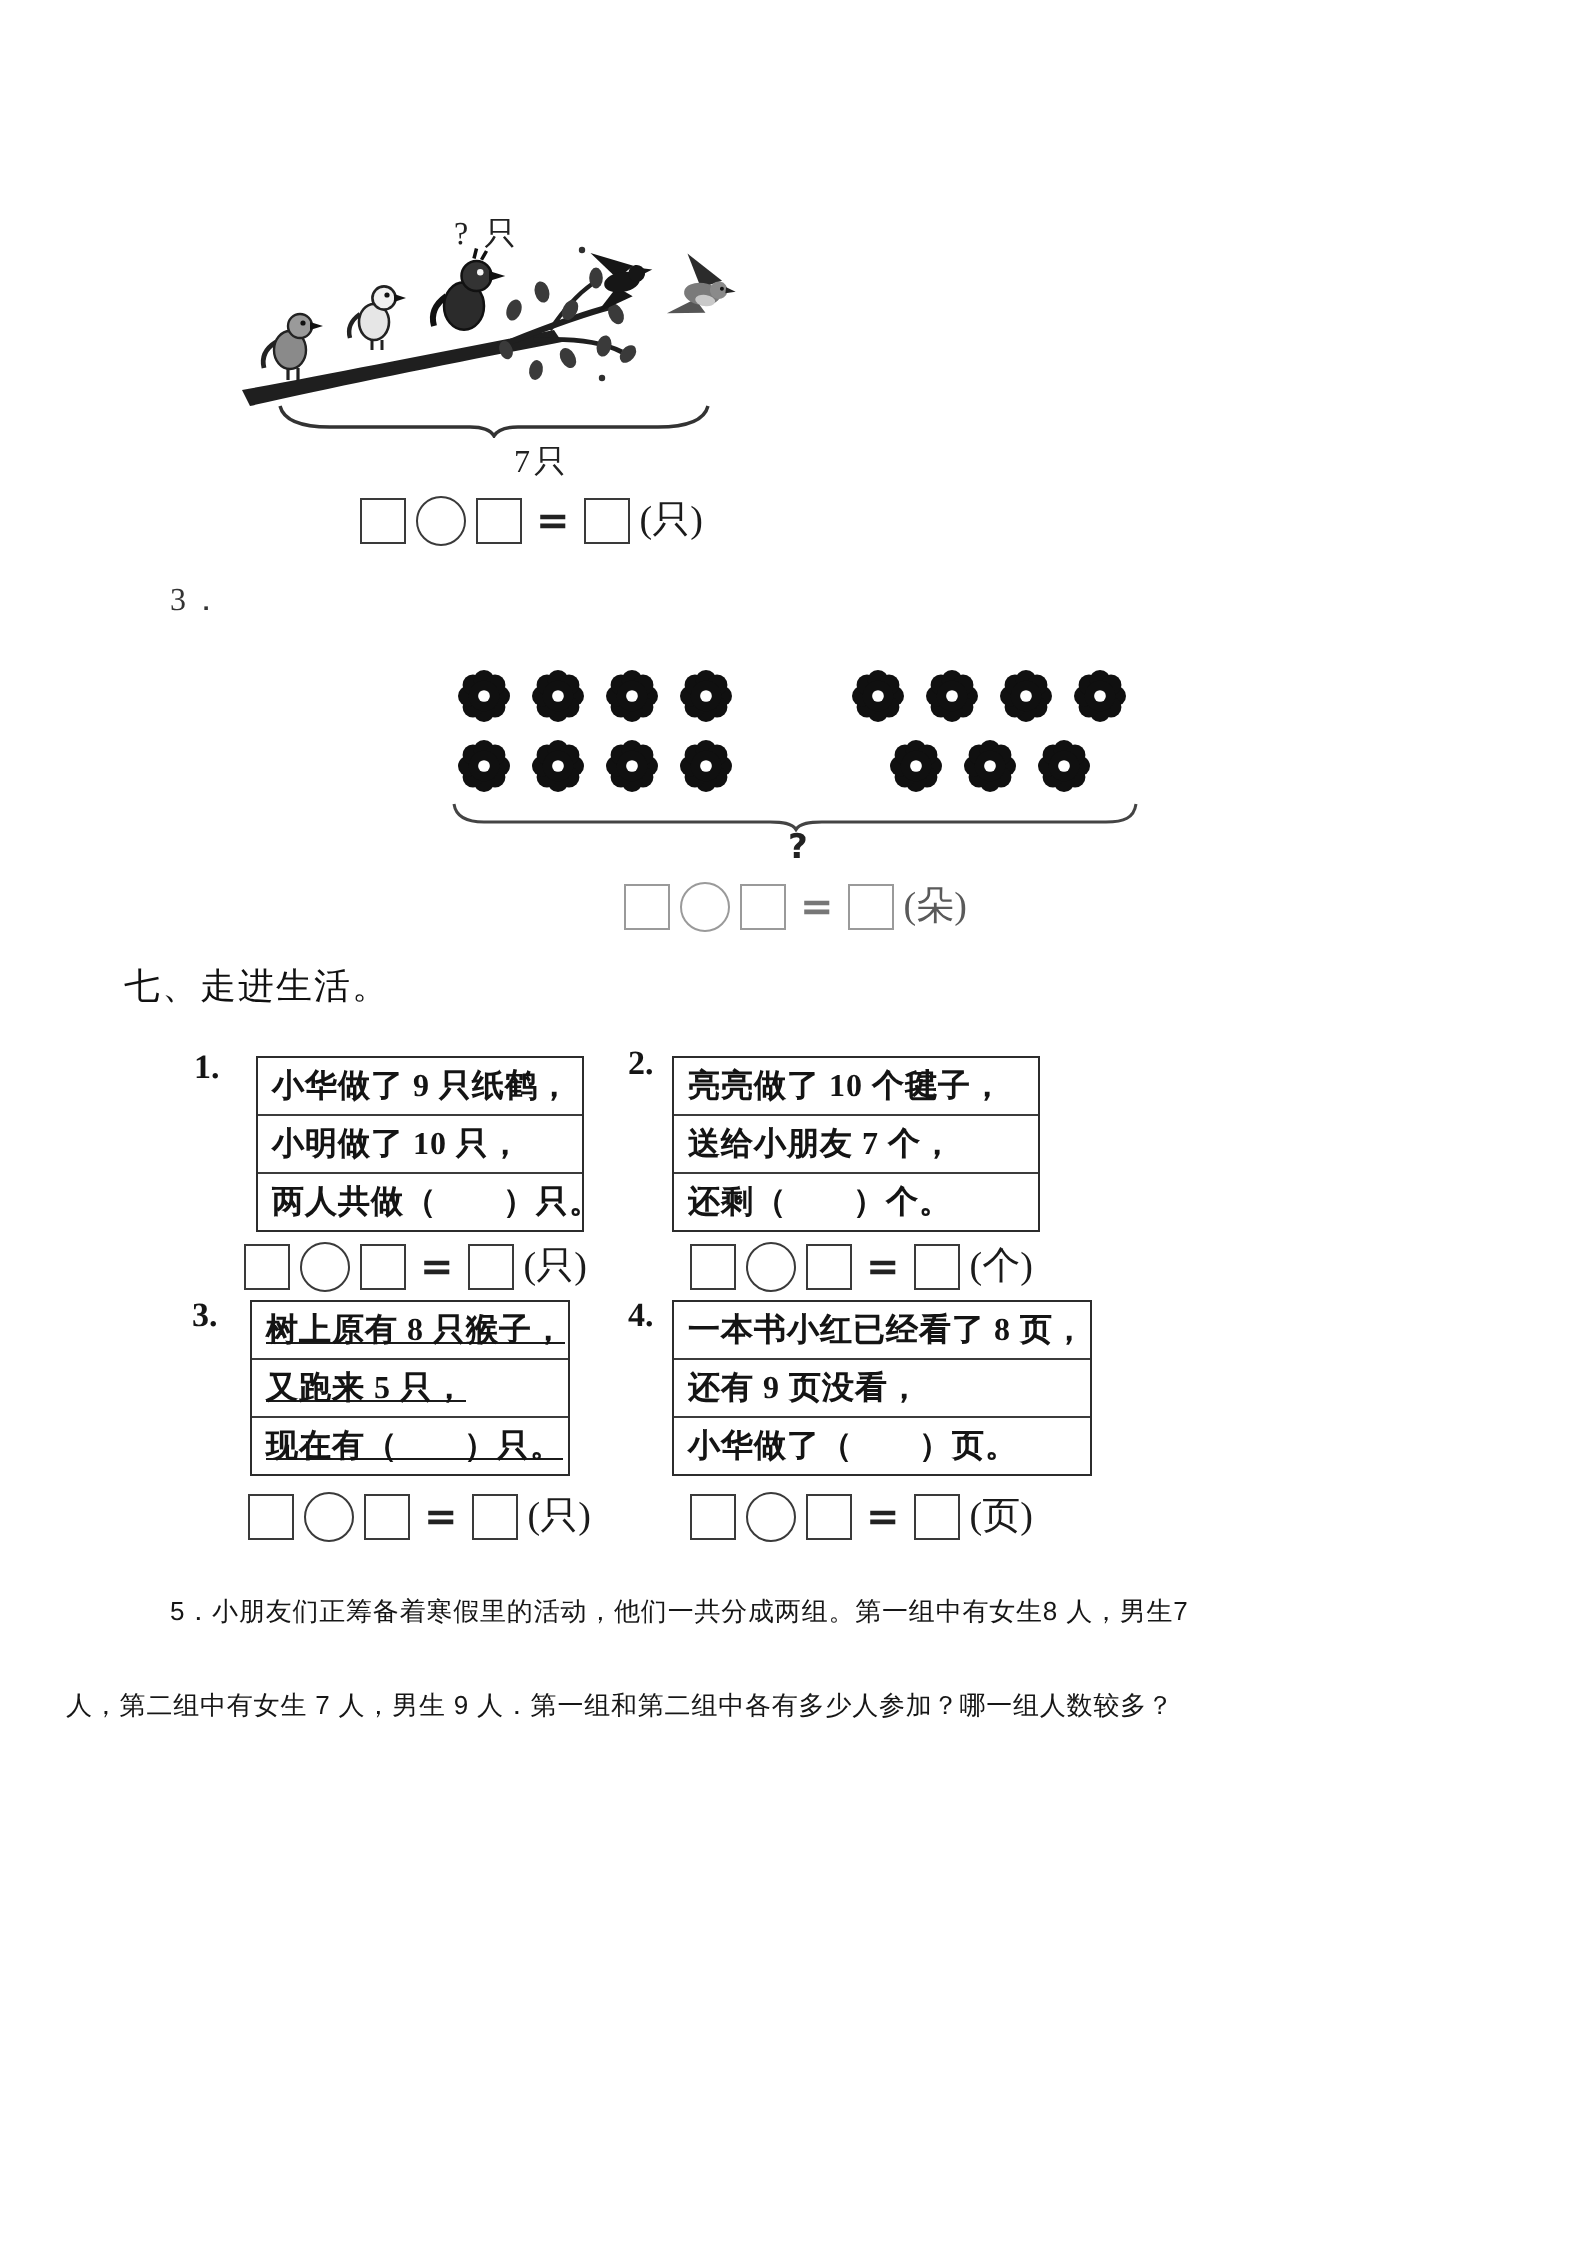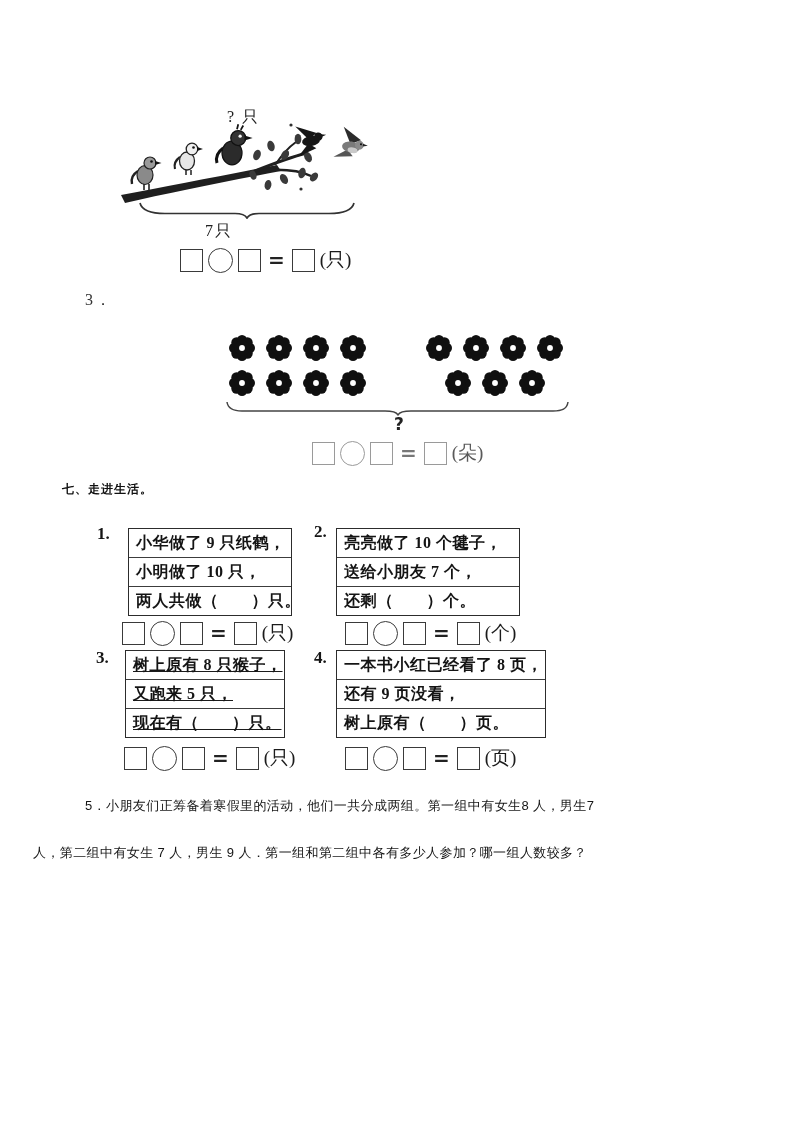--- a/index.html
+++ b/index.html
@@ -4,21 +4,21 @@
 <style>
   html,body { margin:0; padding:0; background:#ffffff; }
   body { font-family: "Liberation Serif", serif; color:#1b1b1b; }
   #sheet { position:relative; width:793px; height:1122px; background:#ffffff; overflow:hidden; }
   .abs { position:absolute; }
 
   
   .small-label { font-size:16px; letter-spacing:2px; color:#222; }
   .num-label   { font-size:17px; font-weight:bold; color:#151515; }
   .plain-num   { font-size:16px; color:#333; letter-spacing:2px; }
-  .heading     { font-size:12px; font-weight:bold; color:#111; letter-spacing:1px; }
+  .heading     { font-size:18px; font-weight:normal; color:#111; letter-spacing:1px; }
 
   
   .eq { display:flex; align-items:center; gap:5px; }
   .eq .sq { width:21px; height:21px; border:1.8px solid #3a3a3a; background:#fff; }
   .eq .ci { width:23px; height:23px; border:1.8px solid #3a3a3a; border-radius:50%; background:#fff; }
   .eq .es { font-size:20px; font-weight:bold; color:#222; margin:0 2px; font-family:"DejaVu Sans", sans-serif; }
   .eq .un { font-size:19px; color:#1b1b1b; white-space:nowrap; }
   .eq.faint .sq { border-color:#9a9a9a; }
   .eq.faint .ci { border-color:#9a9a9a; }
   .eq.faint .es { color:#777; }
@@ -114,21 +114,21 @@
       <circle cx="9.5" cy="-4" r="1" fill="#111"></circle>
     </g>
     <circle cx="186" cy="10" r="1.6" fill="#2f2f2f"></circle>
     <circle cx="196" cy="74" r="1.6" fill="#2f2f2f"></circle>
   </svg>
 
   <svg class="abs" style="left:138px; top:202px;" width="218" height="17" viewBox="0 0 218 17">
     <path d="M2,1 C4,9 14,11.5 27,11.5 L97,11.5 C103,11.5 107,12.5 109,16 C111,12.5 115,11.5 121,11.5 L191,11.5 C204,11.5 214,9 216,1" stroke="#333" stroke-width="1.7" fill="none"></path>
   </svg>
 
-  <div class="abs small-label" style="left:205px; top:221px; width:80px; text-align:left;">7只</div>
+  <div class="abs small-label" style="left:205px; top:221px; width:80px; text-align:right;">7只</div>
 
   <div class="eq abs" style="left:180px; top:247px;">
     <span class="sq"></span>
     <span class="ci"></span>
     <span class="sq"></span>
     <span class="es">=</span>
     <span class="sq"></span>
     <span class="un">(只)</span>
   </div>
 
@@ -418,21 +418,21 @@
     <span class="sq"></span>
     <span class="es">=</span>
     <span class="sq"></span>
     <span class="un">(只)</span>
   </div>
 
   <div class="abs num-label" style="left:314px; top:648px;">4.</div>
   <div class="wp-box abs" style="left:336px; top:650px; width:208px;">
     <div class="wp-row">一本书小红已经看了 8 页，</div>
     <div class="wp-row">还有 9 页没看，</div>
-    <div class="wp-row">树上原有（　　）页。</div>
+    <div class="wp-row">小华做了（　　）页。</div>
   </div>
   <div class="eq abs" style="left:345px; top:745px;">
     <span class="sq"></span>
     <span class="ci"></span>
     <span class="sq"></span>
     <span class="es">=</span>
     <span class="sq"></span>
     <span class="un">(页)</span>
   </div>
 

